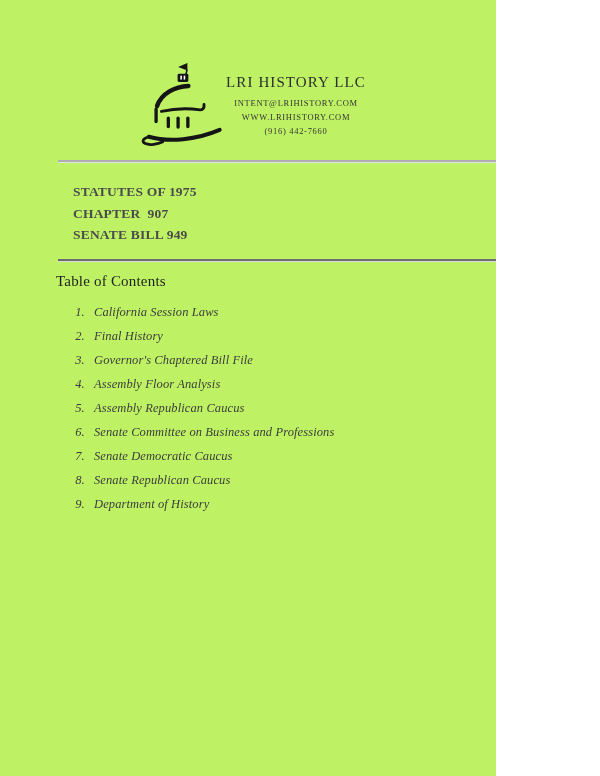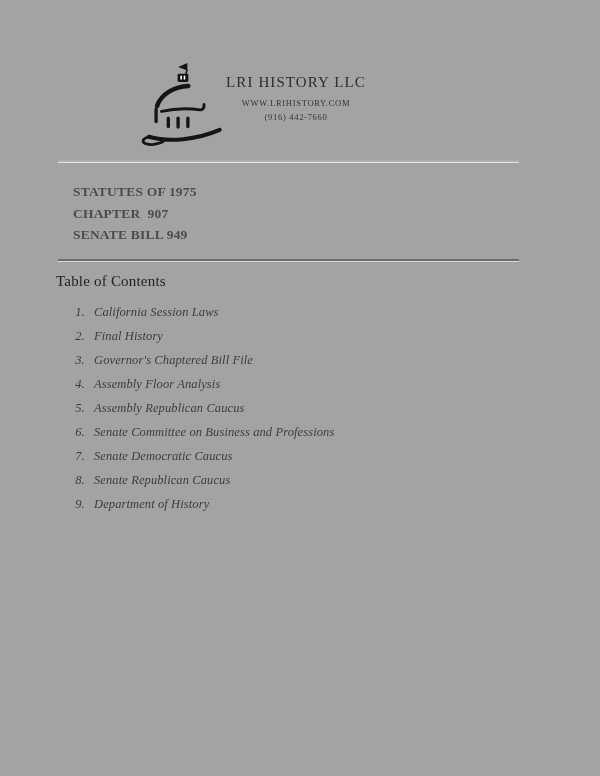--- a/index.html
+++ b/index.html
@@ -2,23 +2,23 @@
 <html><head>
 <meta charset="utf-8">
 <style>
   html, body {
     margin: 0;
     padding: 0;
     background: #ffffff;
   }
   .page {
     position: relative;
-    width: 600px;
+    width: 496px;
     height: 776px;
-    background: #a3a3a3;
+    background: #bef264;
     overflow: hidden;
     font-family: "Liberation Serif", "DejaVu Serif", serif;
   }
 
   
   .logo {
     position: absolute;
     left: 138px;
     top: 60px;
     width: 88px;
@@ -131,20 +131,21 @@
       <path d="M41,59.5 L41,68.5" stroke-width="3.4"></path>
       <path d="M51,59.5 L51,68" stroke-width="3.4"></path>
 
       <path d="M11,78.5 C32,84.5 60,81.5 83.5,71.5" stroke-width="4.2"></path>
       <path d="M12,78.5 C6,79.5 2.5,83 7.5,85.5 C12,87.5 20,86 25.5,83.5" stroke-width="2.8"></path>
     </g>
   </svg>
 
   <div class="letterhead-text">
     <div class="company">LRI HISTORY LLC</div>
+    <div class="contact-line">INTENT@LRIHISTORY.COM</div>
     <div class="contact-line">WWW.LRIHISTORY.COM</div>
     <div class="contact-line">(916) 442-7660</div>
   </div>
 
   <div class="rule rule-1"></div>
 
   <div class="reference">
     <div class="reference-line">STATUTES OF 1975</div>
     <div class="reference-line">CHAPTER  907</div>
     <div class="reference-line">SENATE BILL 949</div>

